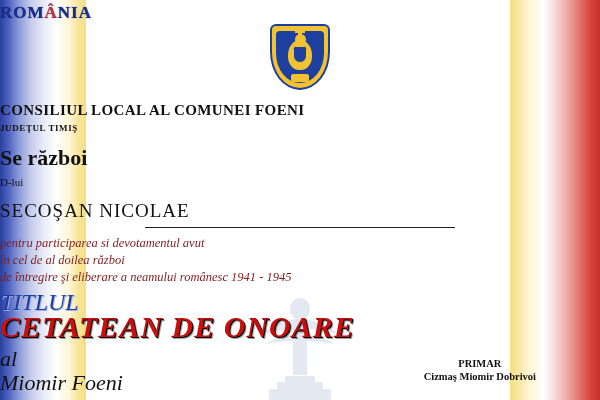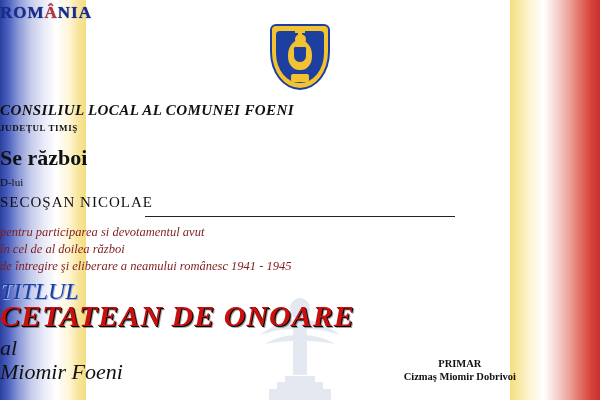--- a/index.html
+++ b/index.html
@@ -163,21 +163,20 @@
     border-radius: 2px;
   }
 
   
   .council {
     margin-top: 4px;
     font-size: 15px;
     font-weight: bold;
     letter-spacing: 0.4px;
     color: #111111;
-    font-style: italic;
   }
   .county {
     margin-top: 4px;
     font-size: 9px;
     font-weight: bold;
     letter-spacing: 0.6px;
     color: #111111;
   }
   .confers {
     margin-top: 12px;
@@ -185,22 +184,22 @@
     font-weight: bold;
     color: #111111;
   }
   .dlui {
     margin-top: 5px;
     font-size: 11px;
     color: #111111;
   }
 
   .recipient {
-    margin-top: 6px;
-    font-size: 15px;
+    margin-top: 12px;
+    font-size: 19px;
     letter-spacing: 1px;
     color: #111111;
   }
   .rule {
     width: 310px;
     height: 1px;
     background: #222222;
     margin: 5px auto 0 auto;
   }
 
@@ -249,21 +248,21 @@
     bottom: 0;
     transform: translateX(-50%);
     width: 150px;
     height: 110px;
     z-index: 1;
     opacity: 0.55;
   }
 
   .signature {
     position: absolute;
-    right: 84px;
+    right: 64px;
     bottom: 18px;
     text-align: center;
     z-index: 4;
     margin-top: 16px;
   }
   .signature .role {
     font-size: 10.5px;
     font-weight: bold;
     color: #111111;
   }

